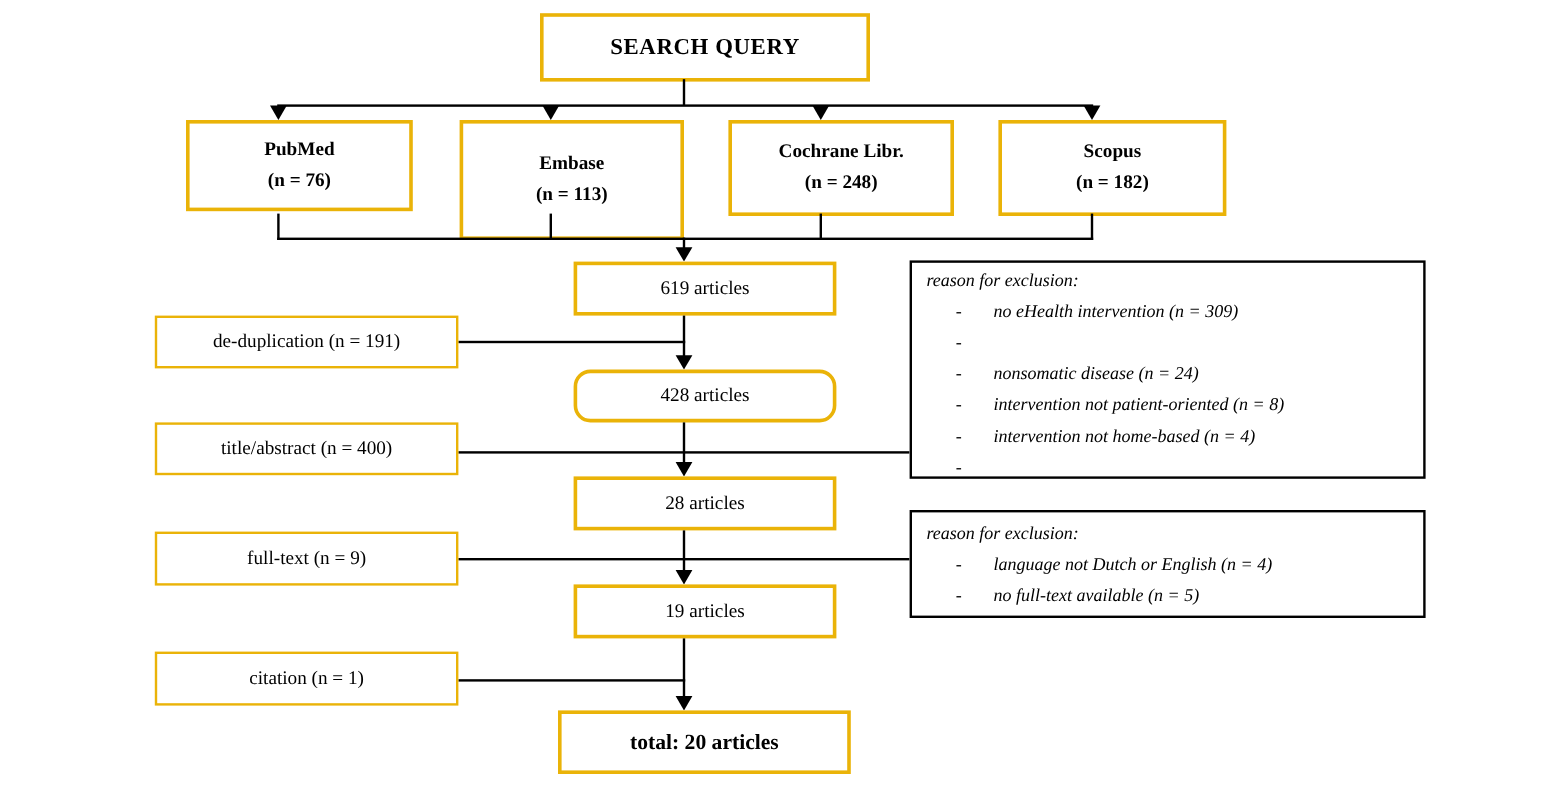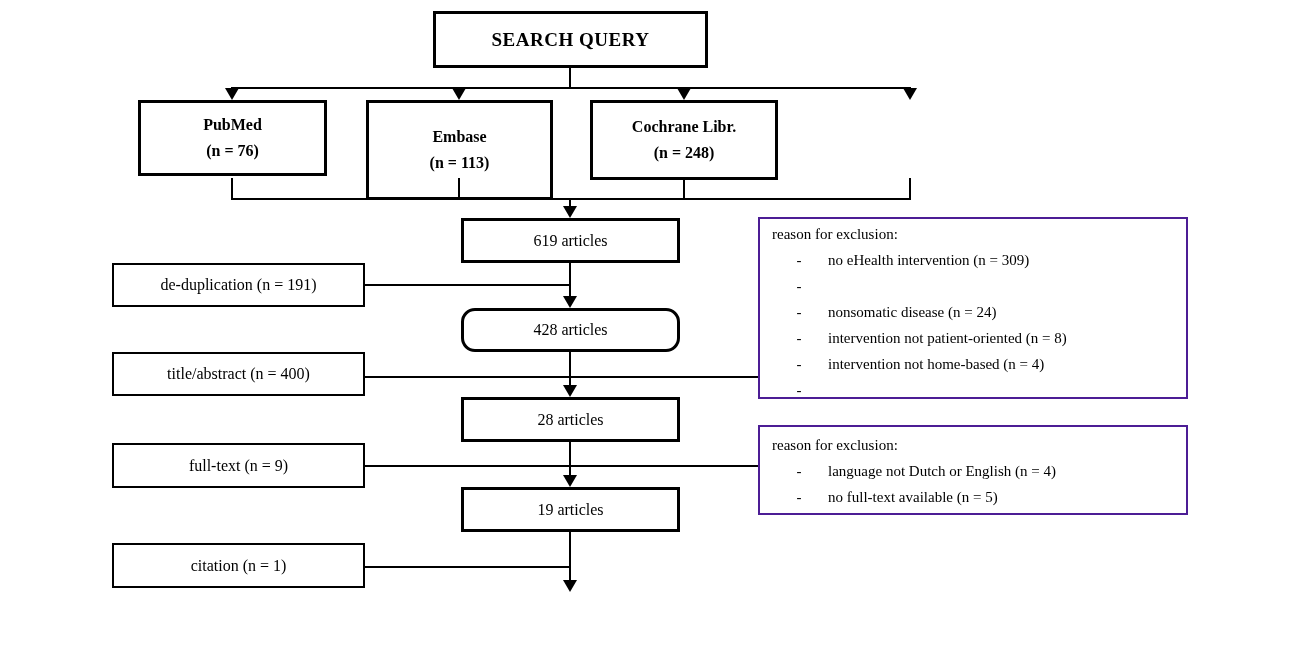--- a/index.html
+++ b/index.html
@@ -8,43 +8,45 @@
     width: 1300px;
     height: 663px;
     background: #ffffff;
     font-family: "Liberation Serif", serif;
     color: #000000;
     overflow: hidden;
   }
   .box {
     position: absolute;
     background: #ffffff;
-    border: 3px solid #000000;
+    border: 3px solid #eab308;
     box-sizing: border-box;
     display: flex;
     flex-direction: column;
     align-items: center;
     justify-content: center;
     text-align: center;
+    margin-left: 17px;
   }
   .box.thin { border-width: 2px; }
   .bold { font-weight: bold; }
   .search-box { font-size: 19px; letter-spacing: 0.5px; }
   .db-box { font-size: 16px; line-height: 26px; }
   .mid-box { font-size: 16px; }
   .side-box { font-size: 16px; text-align: right; }
   .total-box { font-size: 18px; }
   .excl-box {
     position: absolute;
     background: #ffffff;
-    border: 2px solid #4c1d95;
+    border: 2px solid #000000;
     box-sizing: border-box;
     font-size: 15px;
     line-height: 26px;
     text-align: left;
+    font-style: italic;
   }
   .excl-inner { padding: 2px 8px 0 12px; }
   .excl-item { display: flex; }
   .excl-dash { width: 26px; text-align: center; flex: none; padding-left: 14px; }
   .excl-text { padding-left: 16px; }
   .hline, .vline { position: absolute; background: #000000; }
   .hline { height: 2px; }
   .vline { width: 2px; }
   .arrow-down {
     position: absolute;
@@ -75,20 +77,24 @@
     <div>(n = 76)</div>
   </div>
   <div class="box db-box bold" style="left:366px; top:100px; width:187px; height:100px;">
     <div>Embase</div>
     <div>(n = 113)</div>
   </div>
   <div class="box db-box bold" style="left:590px; top:100px; width:188px; height:80px;">
     <div>Cochrane Libr.</div>
     <div>(n = 248)</div>
   </div>
+  <div class="box db-box bold" style="left:815px; top:100px; width:190px; height:80px;">
+    <div>Scopus</div>
+    <div>(n = 182)</div>
+  </div>
 
   <div class="vline" style="left:231px; top:178px; height:22px;"></div>
   <div class="vline" style="left:458px; top:178px; height:22px;"></div>
   <div class="vline" style="left:683px; top:178px; height:22px;"></div>
   <div class="vline" style="left:909px; top:178px; height:22px;"></div>
   <div class="hline" style="left:231px; top:198px; width:680px;"></div>
   <div class="vline" style="left:569px; top:198px; height:9px;"></div>
   <div class="arrow-down" style="left:563px; top:206px;"></div>
 
   <div class="box mid-box" style="left:461px; top:218px; width:219px; height:45px;">
@@ -116,20 +122,23 @@
   <div class="hline" style="left:365px; top:465px; width:393px;"></div>
 
   <div class="box mid-box" style="left:461px; top:487px; width:219px; height:45px;">
     <div>19 articles</div>
   </div>
 
   <div class="vline" style="left:569px; top:532px; height:49px;"></div>
   <div class="arrow-down" style="left:563px; top:580px;"></div>
   <div class="hline" style="left:365px; top:566px; width:206px;"></div>
 
+  <div class="box total-box bold" style="left:448px; top:592px; width:244px; height:53px;">
+    <div>total: 20 articles</div>
+  </div>
 
   <div class="box thin side-box" style="left:112px; top:263px; width:253px; height:44px;">
     <div>de-duplication (n = 191)</div>
   </div>
   <div class="box thin side-box" style="left:112px; top:352px; width:253px; height:44px;">
     <div>title/abstract (n = 400)</div>
   </div>
   <div class="box thin side-box" style="left:112px; top:443px; width:253px; height:45px;">
     <div>full-text (n = 9)</div>
   </div>

